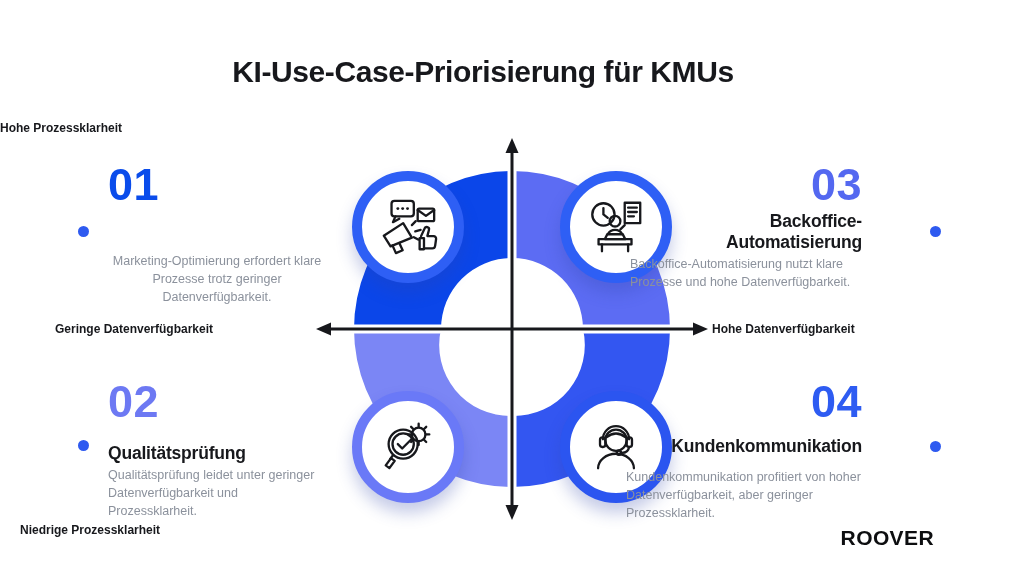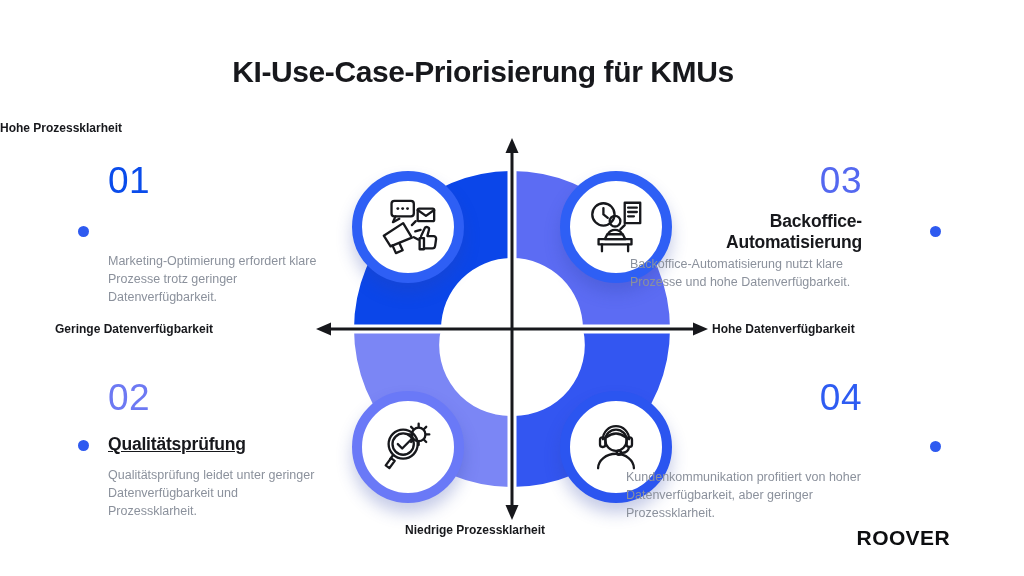--- a/index.html
+++ b/index.html
@@ -14,65 +14,65 @@
   }
   
   .diagram-svg{position:absolute;left:0;top:0;pointer-events:none;}
   .axis-line{stroke:var(--axis);stroke-width:3;}
   .axis-arrow{fill:var(--axis);}
   .gap-line{stroke:#ffffff;stroke-width:9;}
   .axis-label{
     position:absolute;font-size:12px;font-weight:800;color:var(--axis);white-space:nowrap;
   }
   .axis-label.top{left:0;right:0;top:121px;text-align:left;}
-  .axis-label.bottom{left:0;right:16px;top:523px;text-align:center;}
+  .axis-label.bottom{left:0;right:16px;top:523px;padding-left:20px;}
   .axis-label.left{right:753px;top:322px;text-align:right;margin-left:13px;}
   .axis-label.right{left:712px;top:322px;}
   
   .icon-circle{
     position:absolute;width:92px;height:92px;border-radius:50%;
     background:#ffffff;border:10px solid #2e5ff5;
     display:flex;align-items:center;justify-content:center;
     box-shadow:0 10px 16px rgba(45,70,170,0.28);
   }
   .icon-circle.tl{left:352px;top:171px;border-color:var(--icon-ring-top-left);}
   .icon-circle.tr{left:560px;top:171px;border-color:var(--icon-ring-top-right);}
   .icon-circle.bl{left:352px;top:391px;border-color:var(--icon-ring-bottom-left);}
   .icon-circle.br{left:560px;top:391px;border-color:var(--icon-ring-bottom-right);}
   .icon-circle svg{width:62px;height:62px;}
   .li{stroke:#17181c;stroke-width:2.4;fill:none;stroke-linecap:round;stroke-linejoin:round;}
   .dot{fill:#17181c;stroke:none;}
   
-  .q-num{position:absolute;font-size:37px;font-weight:400;line-height:1;letter-spacing:0.5px;}
+  .q-num{position:absolute;font-size:45px;font-weight:700;line-height:1;letter-spacing:0.5px;}
   .q-num.n1{left:108px;top:162px;color:var(--q1-number);}
   .q-num.n2{left:108px;top:379px;color:var(--q2-number);}
   .q-num.n3{right:104px;top:162px;color:var(--q3-number);text-align:right;}
   .q-num.n4{right:104px;top:379px;color:var(--q4-number);text-align:right;margin-left:38px;}
   .q-title{
     position:absolute;font-size:17.5px;font-weight:800;color:var(--heading-text);
     letter-spacing:-0.2px;line-height:1.18;
   }
   .q-title.t1{left:108px;top:222px;white-space:nowrap;}
-  .q-title.t2{left:108px;top:434px;white-space:nowrap;text-decoration:underline;}
+  .q-title.t2{left:108px;top:443px;white-space:nowrap;}
   .q-title.t3{right:104px;top:211px;width:172px;text-align:right;}
   .q-title.t4{right:104px;top:436px;white-space:nowrap;text-align:right;}
   .q-desc{
     position:absolute;font-size:12.5px;color:var(--body-text);line-height:1.45;
   }
-  .q-desc.d1{left:108px;top:252px;width:218px;}
+  .q-desc.d1{left:108px;top:252px;width:218px;text-align:center;}
   .q-desc.d2{left:108px;top:466px;width:218px;}
   .q-desc.d3{right:104px;top:255px;width:232px;text-align:left;}
   .q-desc.d4{right:104px;top:468px;width:236px;text-align:left;}
   .bullet{position:absolute;width:11px;height:11px;border-radius:50%;background:var(--bullet);}
   .bullet.b1{left:78px;top:226px;}
   .bullet.b2{left:78px;top:440px;}
   .bullet.b3{left:930px;top:226px;}
   .bullet.b4{left:930px;top:441px;}
   .brand{
-    position:absolute;right:16px;top:526px;font-size:21px;font-weight:800;
+    position:absolute;right:32px;top:526px;font-size:21px;font-weight:800;
     letter-spacing:0.4px;color:#0d0e10;
   }
 </style>
 </head>
 <body>
 
 <div class="canvas">
 
   <div class="page-title">KI-Use-Case-Priorisierung für KMUs</div>
 
@@ -162,17 +162,18 @@
   <div class="q-title t2">Qualitätsprüfung</div>
   <div class="q-desc d2">Qualitätsprüfung leidet unter geringer Datenverfügbarkeit und Prozessklarheit.</div>
 
   <div class="q-num n3">03</div>
   <span class="bullet b3"></span>
   <div class="q-title t3">Backoffice-Automatisierung</div>
   <div class="q-desc d3">Backoffice-Automatisierung nutzt klare Prozesse und hohe Datenverfügbarkeit.</div>
 
   <div class="q-num n4">04</div>
   <span class="bullet b4"></span>
+  <div class="q-title t4">Kundenkommunikation</div>
   <div class="q-desc d4">Kundenkommunikation profitiert von hoher Datenverfügbarkeit, aber geringer Prozessklarheit.</div>
 
   <div class="brand">ROOVER</div>
 
 </div>
 
 </body></html>

